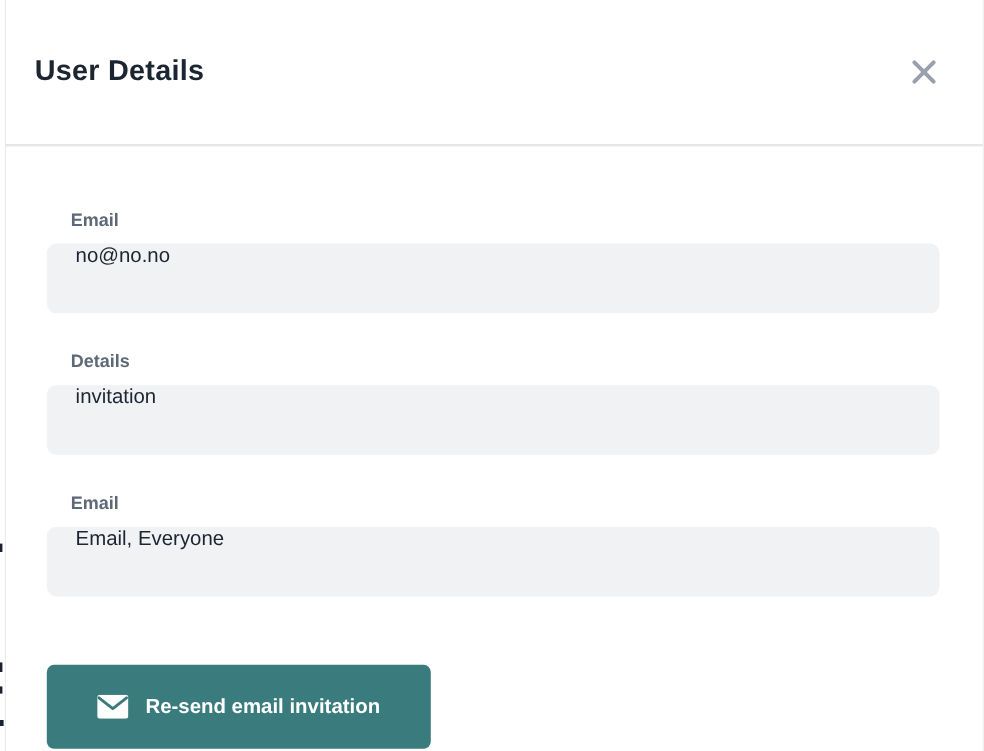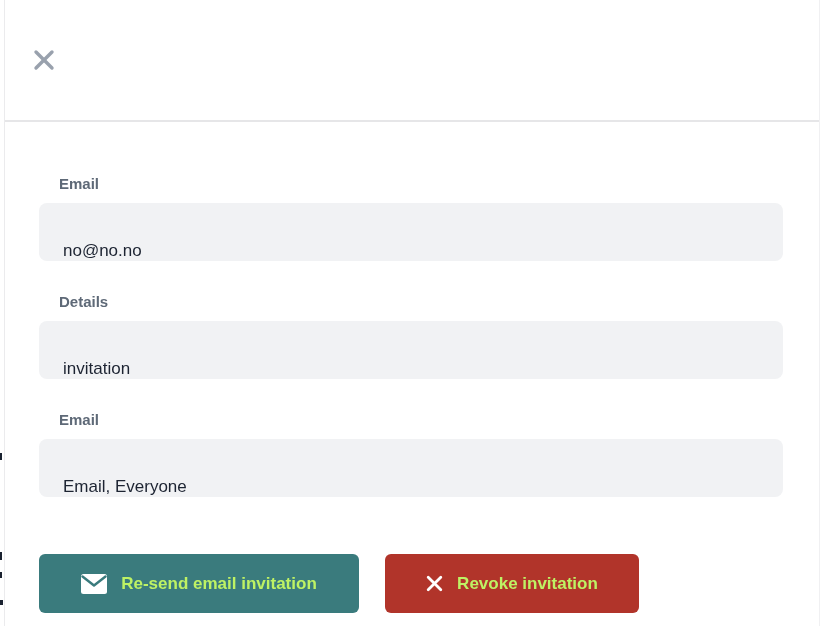--- a/index.html
+++ b/index.html
@@ -71,34 +71,34 @@
     width: 744px;
     height: 58px;
     background: #f1f2f4;
     border: none;
     border-radius: 8px;
     padding: 0 24px;
     font-family: "Liberation Sans", "DejaVu Sans", sans-serif;
     font-size: 17px;
     color: #1d2432;
     display: flex;
-    align-items: flex-end;
+    align-items: flex-start;
   }
 
   .actions-row {
     display: flex;
     gap: 26px;
     margin-top: -7px; 
     padding-top: 32px;
   }
   .btn {
-    height: 59px;
+    height: 70px;
     border: none;
     border-radius: 6px;
-    color: #bef264;
+    color: #ffffff;
     font-family: "Liberation Sans", "DejaVu Sans", sans-serif;
     font-size: 17px;
     font-weight: 600;
     display: flex;
     align-items: center;
     justify-content: center;
     gap: 14px;
     cursor: pointer;
   }
   .btn-resend { width: 320px; background: #3a7b7d; }
@@ -110,20 +110,21 @@
 <body>
 
 <div class="backdrop-fragment frag-1"></div>
 <div class="backdrop-fragment frag-2"></div>
 <div class="backdrop-fragment frag-3"></div>
 <div class="backdrop-fragment frag-4"></div>
 
 <div class="modal">
 
   <div class="modal-header">
+    <h1 class="modal-title">User Details</h1>
     <button class="close-btn">
       <span class="icon">
         <svg width="24" height="24" viewBox="0 0 24 24" fill="none">
           <line x1="4" y1="4" x2="20" y2="20" stroke="#99a1ad" stroke-width="3.4" stroke-linecap="round"></line>
           <line x1="20" y1="4" x2="4" y2="20" stroke="#99a1ad" stroke-width="3.4" stroke-linecap="round"></line>
         </svg>
       </span>
     </button>
   </div>
 
@@ -155,25 +156,16 @@
       <button class="btn btn-resend" style="background-color: rgb(58, 123, 125);">
         <span class="icon">
           <svg width="26" height="20" viewBox="0 0 26 20" fill="none">
             <rect x="0" y="0" width="26" height="20" rx="2.5" fill="#ffffff"></rect>
             <polyline points="1.5,2.5 13,11.5 24.5,2.5" stroke="#3a7b7d" stroke-width="2.4" fill="none" stroke-linecap="round" stroke-linejoin="round"></polyline>
           </svg>
         </span>
         <span>Re-send email invitation</span>
       </button>
 
-      <button class="btn btn-revoke" style="background-color: rgb(177, 52, 42);">
-        <span class="icon">
-          <svg width="17" height="17" viewBox="0 0 17 17" fill="none">
-            <line x1="2.2" y1="2.2" x2="14.8" y2="14.8" stroke="#ffffff" stroke-width="2.8" stroke-linecap="round"></line>
-            <line x1="14.8" y1="2.2" x2="2.2" y2="14.8" stroke="#ffffff" stroke-width="2.8" stroke-linecap="round"></line>
-          </svg>
-        </span>
-        <span>Revoke invitation</span>
-      </button>
 
     </div>
   </div>
 </div>
 
 </body></html>

